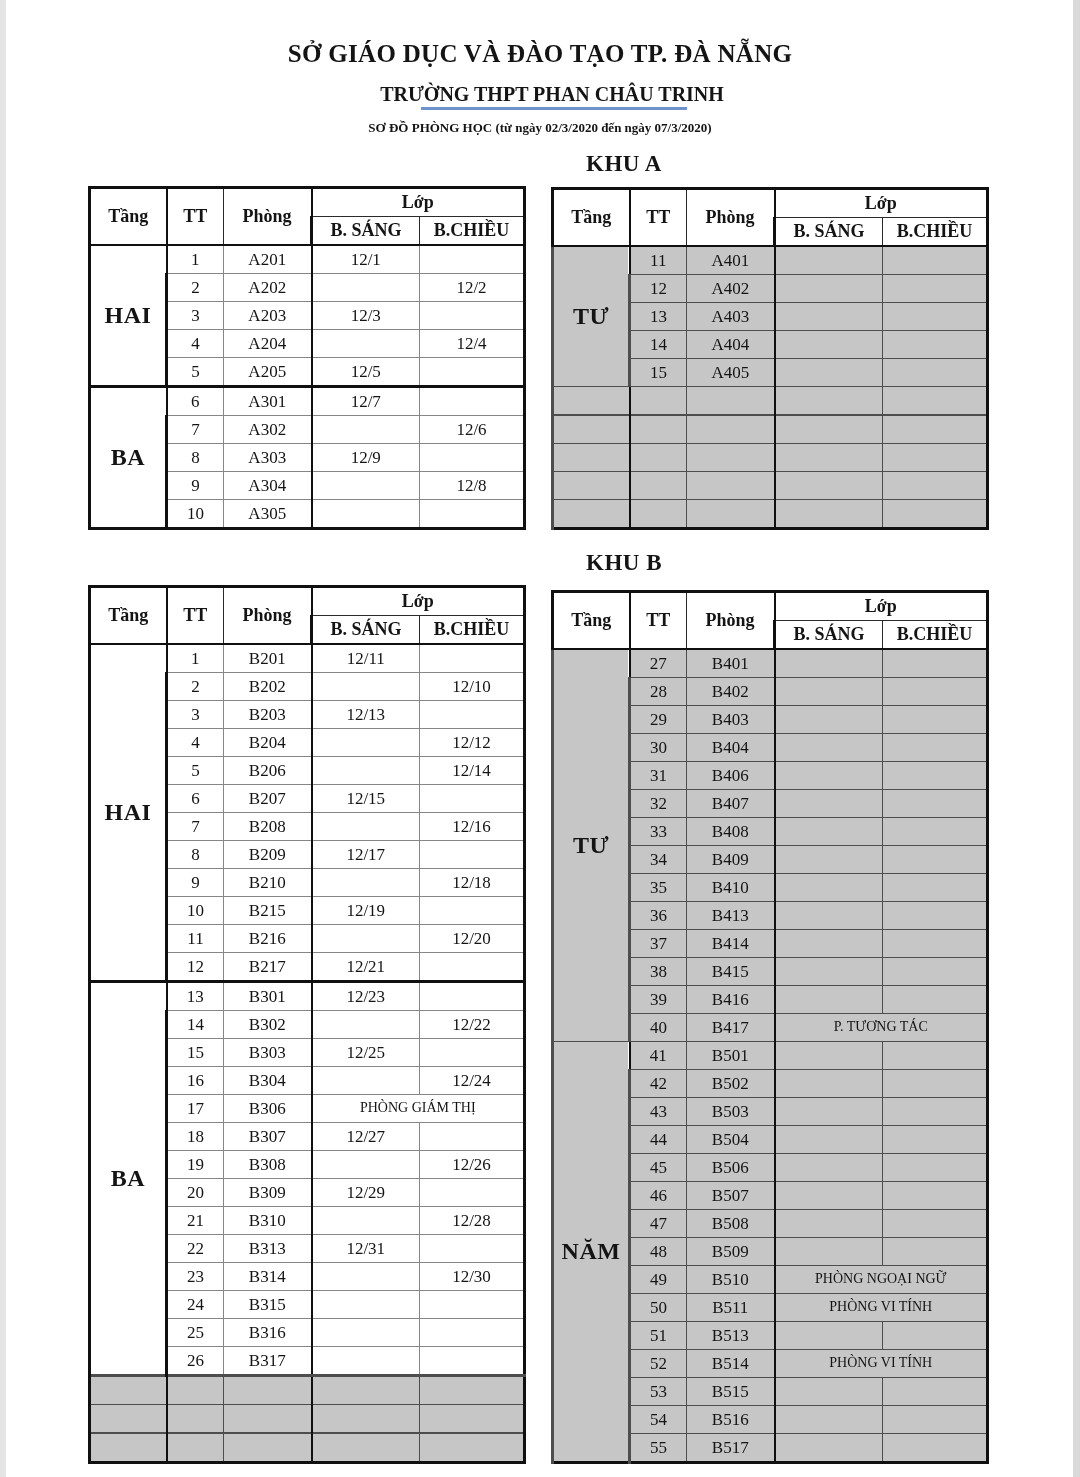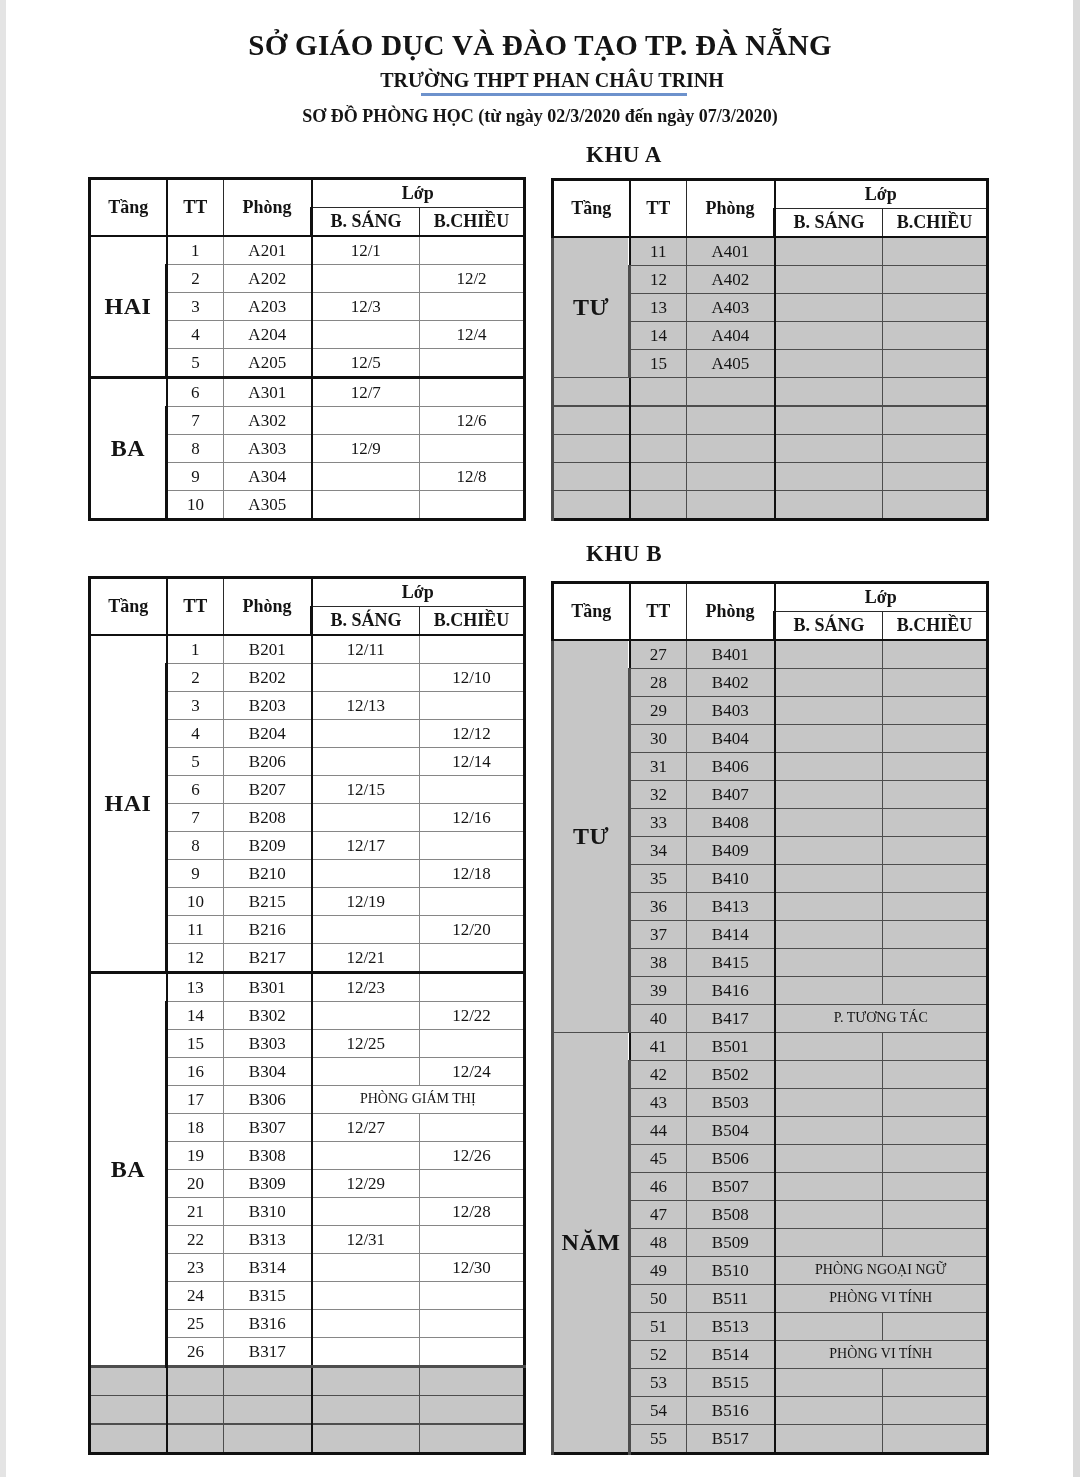--- a/index.html
+++ b/index.html
@@ -9,25 +9,25 @@
     font-family: "Liberation Serif", "DejaVu Serif", serif;
     color: #141414;
     overflow: hidden;
     position: relative;
   }
   .edge-strip { position: absolute; top: 0; height: 1477px; }
   .edge-strip.left  { left: 0; width: 6px;  background: #e4e4e4; }
   .edge-strip.right { right: 0; width: 7px; background: #dadada; }
 
   .page-head { padding-top: 25px; text-align: center; }
-  .t1 { font-size: 29px; font-weight: 700; margin: 4px; letter-spacing: 0.3px; }
+  .t1 { font-size: 25px; font-weight: 700; margin: 15px; letter-spacing: 0.3px; }
   .t2 { font-size: 20px;   font-weight: 700; margin: 7px 0 0 0; padding-left: 24px; }
   .blue-underline { height: 3px; width: 266px; margin: 1px auto 0 auto;
                     transform: translateX(14px); background: #6d92cc; }
-  .t3 { font-size: 18px; font-weight: 700; margin: 10px 0 0 0; }
+  .t3 { font-size: 13px; font-weight: 700; margin: 10px 0 0 0; }
 
   .content { width: 1072px; margin-left: 88px; }
   .khu-title { text-align: center; font-size: 23px; font-weight: 700;
                margin: 15px 0 9px 0; letter-spacing: 0.5px; }
   .section-khu-b .khu-title { margin-top: 20px; font-family: Liberation Serif, serif; }
 
   .tables-row { display: flex; align-items: flex-end; gap: 25px; }
 
   table.room { border-collapse: collapse; table-layout: fixed; width: 435px;
                border: 3px solid #101010; background: #fff; }

